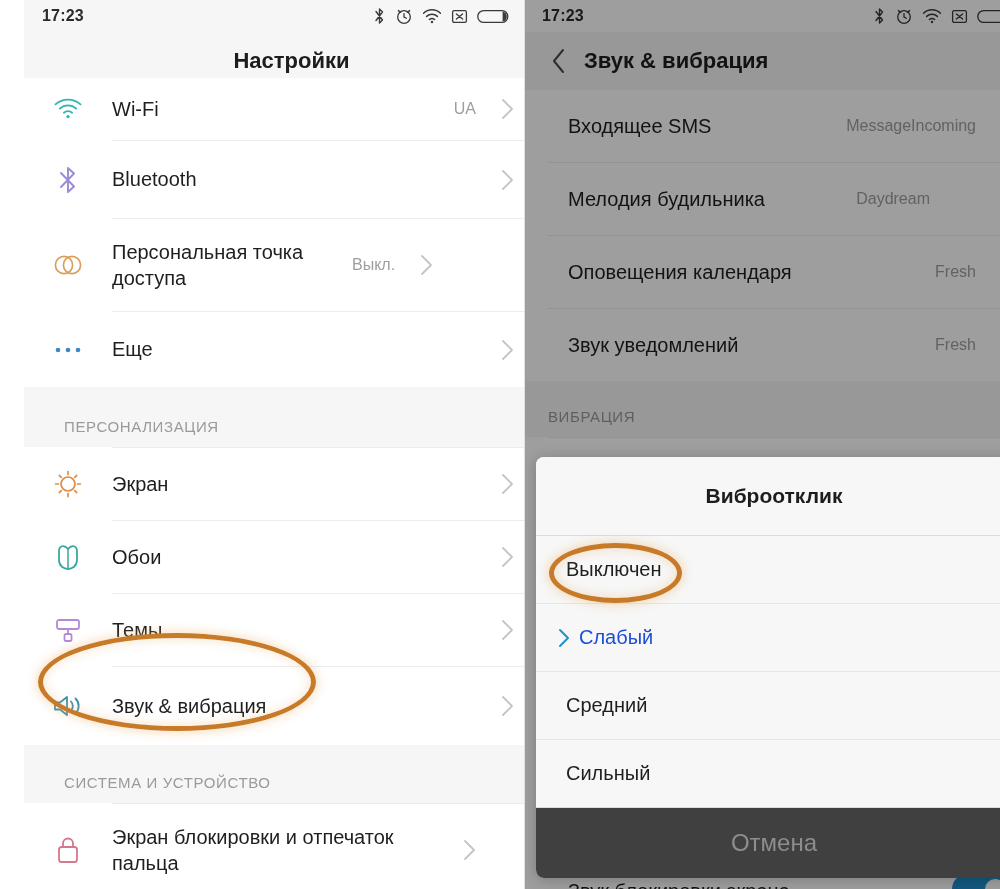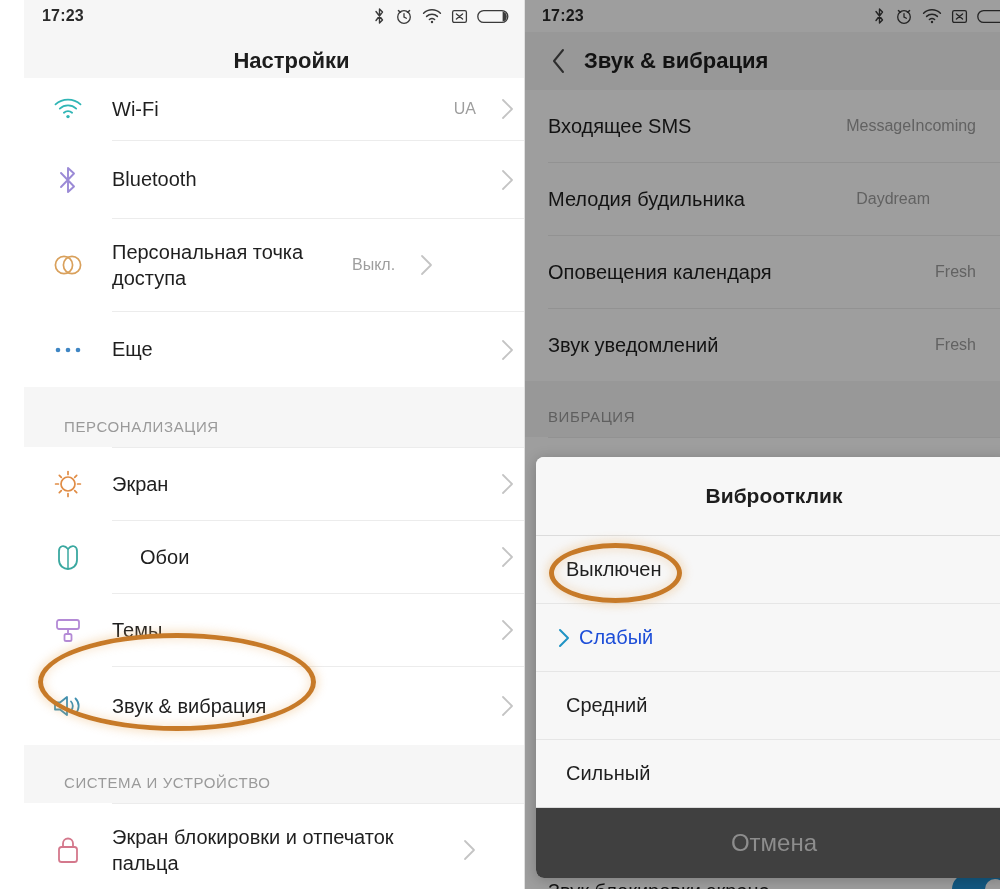--- a/index.html
+++ b/index.html
@@ -48,21 +48,21 @@
   .row .label{
     flex:1 1 auto;font-size:20px;color:#1f1f1f;line-height:1.32;
     padding-right:10px;
   }
   .row .value{
     font-size:16px;color:#9e9e9e;margin-right:14px;white-space:nowrap;
   }
   .row .chev{width:34px;flex:none;display:flex;align-items:center;justify-content:center;}
   .sep{height:1px;background:#ececec;margin-left:88px;}
   .sep.full{margin-left:0;}
-  .noicon .label{padding-left:24px;}
+  .noicon .label{padding-left:44px;}
 
   .section-head{
     background:#f6f6f6;box-sizing:border-box;
     display:flex;align-items:flex-end;
     padding:0 0 12px 40px;
     font-size:15px;color:#9a9a9a;letter-spacing:0.6px;
   }
 
   
   .dim-wrap{position:absolute;inset:0;}
@@ -253,21 +253,21 @@
         </div>
         <div class="label">Экран</div>
         <div class="chev">
           <svg width="13" height="22" viewBox="0 0 13 22">
               <path d="M2 2 L11 11 L2 20" fill="none" stroke="#c4c4c4" stroke-width="1.8" stroke-linecap="round" stroke-linejoin="round"></path>
             </svg>
         </div>
       </div>
       <div class="sep"></div>
 
-      <div class="row" style="height:72px;gap:28px;">
+      <div class="row" style="height:72px;">
         <div class="ico">
           <svg width="26" height="30" viewBox="0 0 26 30">
             <path d="M4 9 C4 4 9 2 13 7 C17 2 22 4 22 9 L22 18 C22 24 17 27 13 27 C9 27 4 24 4 18 Z" fill="none" stroke="#3aa8a0" stroke-width="1.8" stroke-linejoin="round"></path>
             <path d="M13 7 L13 27" fill="none" stroke="#3aa8a0" stroke-width="1.5"></path>
           </svg>
         </div>
         <div class="label">Обои</div>
         <div class="chev">
           <svg width="13" height="22" viewBox="0 0 13 22">
               <path d="M2 2 L11 11 L2 20" fill="none" stroke="#c4c4c4" stroke-width="1.8" stroke-linecap="round" stroke-linejoin="round"></path>

